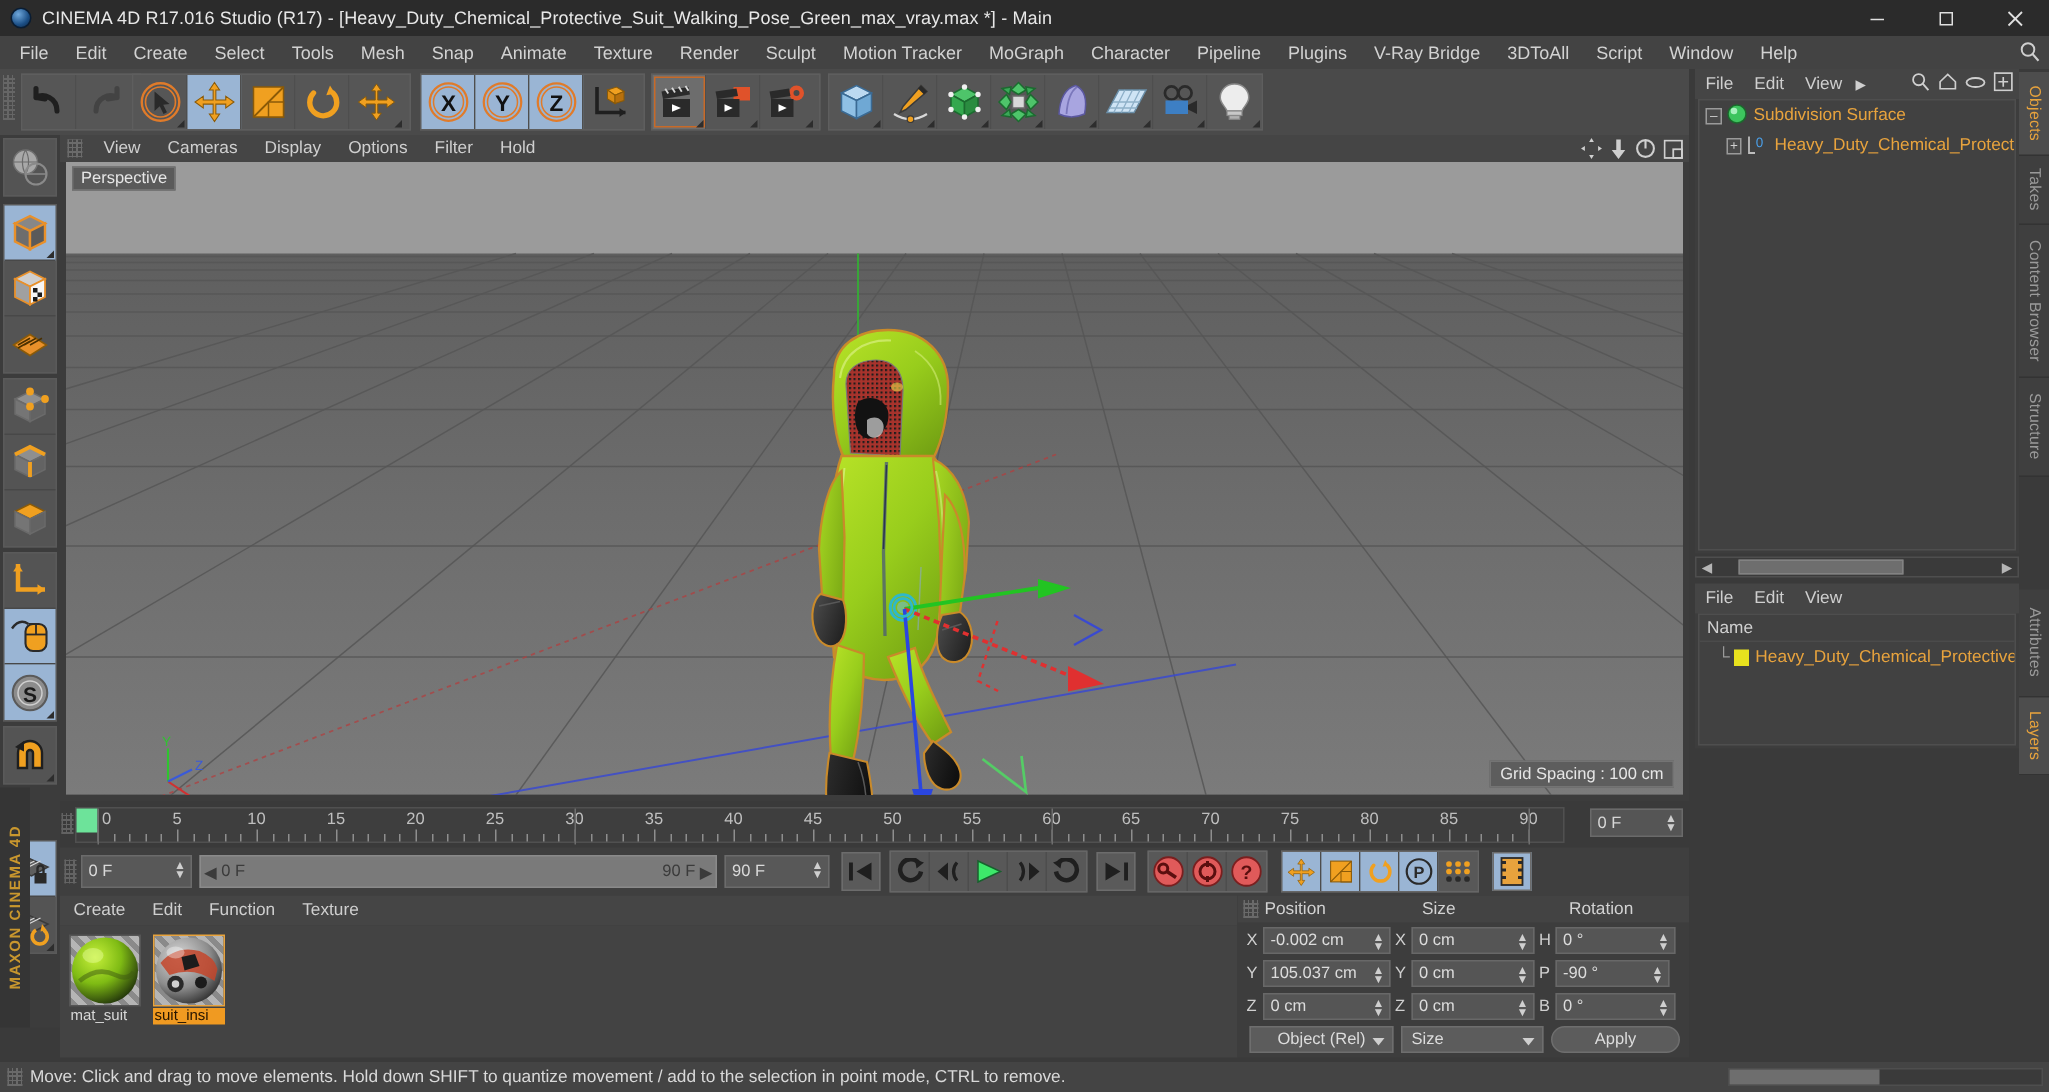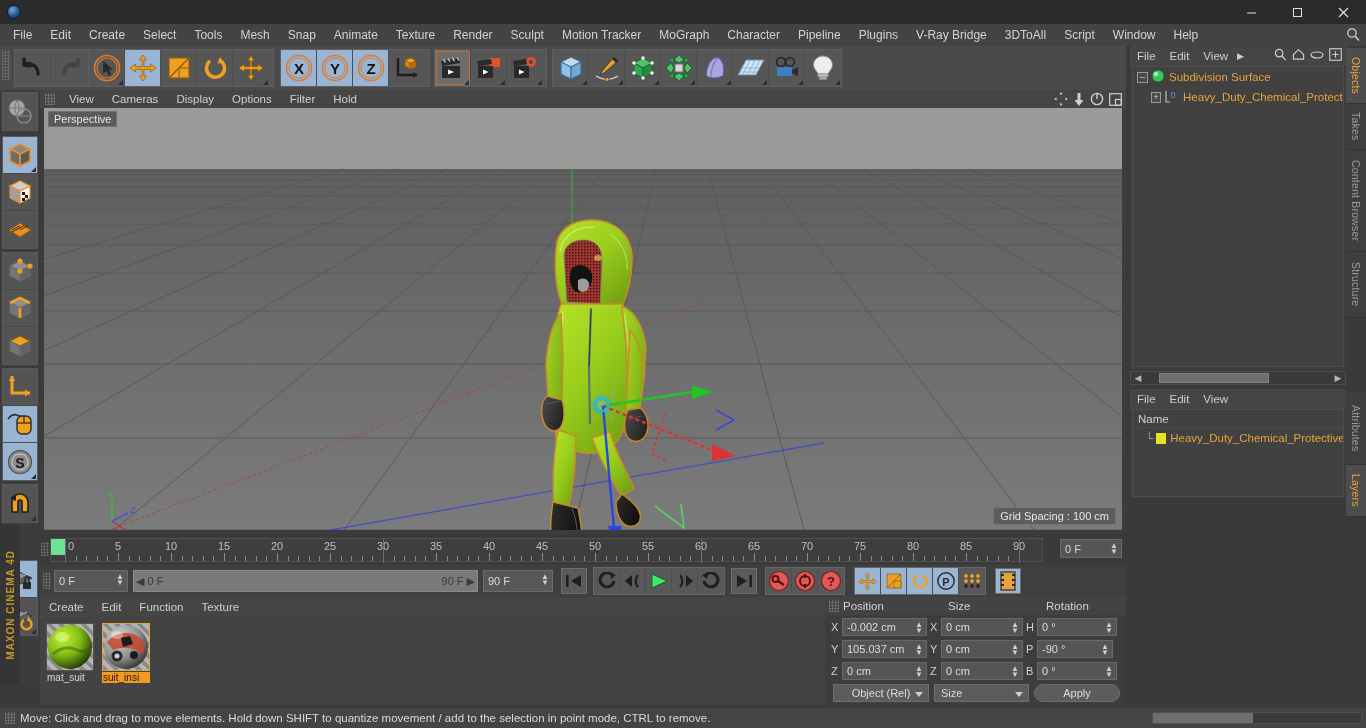--- a/index.html
+++ b/index.html
@@ -280,20 +280,21 @@
   .status-scroll { position:absolute; right:4px; top:4px; width:210px; height:12px; background:#3a3a3a; border:1px solid #4e4e4e; }
   .status-scroll .t { width:100px; height:10px; background:#6e6e6e; }
 </style>
 </head>
 <body>
 
 <div id="app">
 
   <div class="titlebar">
     <div class="title-ico"></div>
+    <div class="title-text">CINEMA 4D R17.016 Studio (R17) - [Heavy_Duty_Chemical_Protective_Suit_Walking_Pose_Green_max_vray.max *] - Main</div>
     <div class="winbtns">
       <div class="winbtn">
         <svg width="11" height="11" viewBox="0 0 11 11">
             <line x1="1" y1="6" x2="10" y2="6" stroke="#e0e0e0" stroke-width="1"></line>
           </svg>
       </div>
       <div class="winbtn">
         <svg width="11" height="11" viewBox="0 0 11 11">
             <rect x="1.5" y="1.5" width="8" height="8" fill="none" stroke="#e0e0e0" stroke-width="1"></rect>
           </svg>

